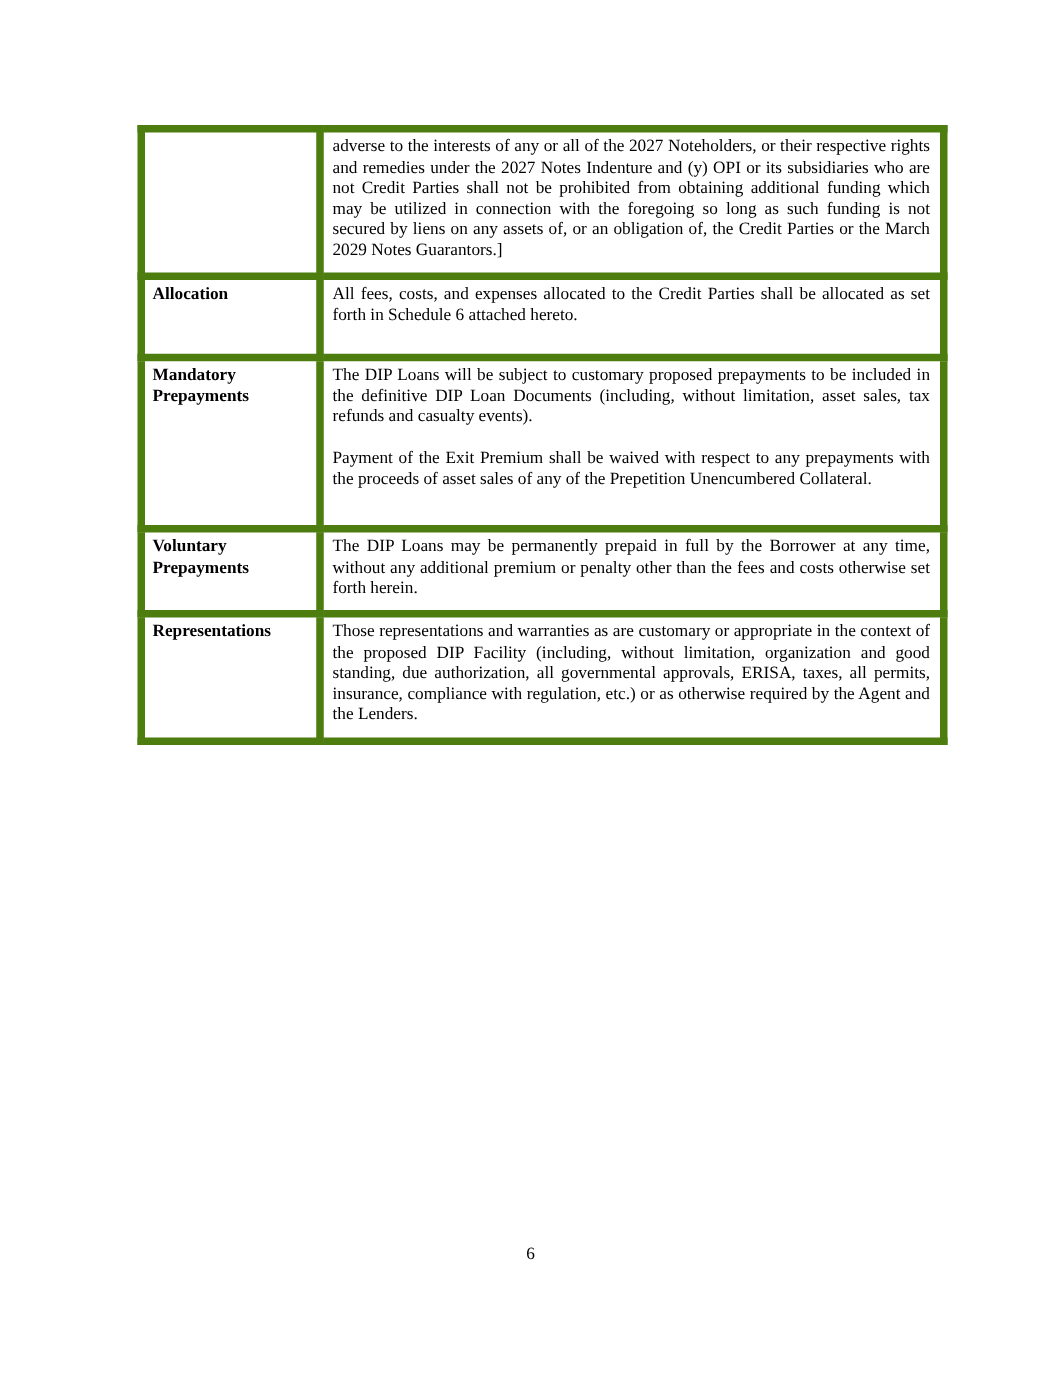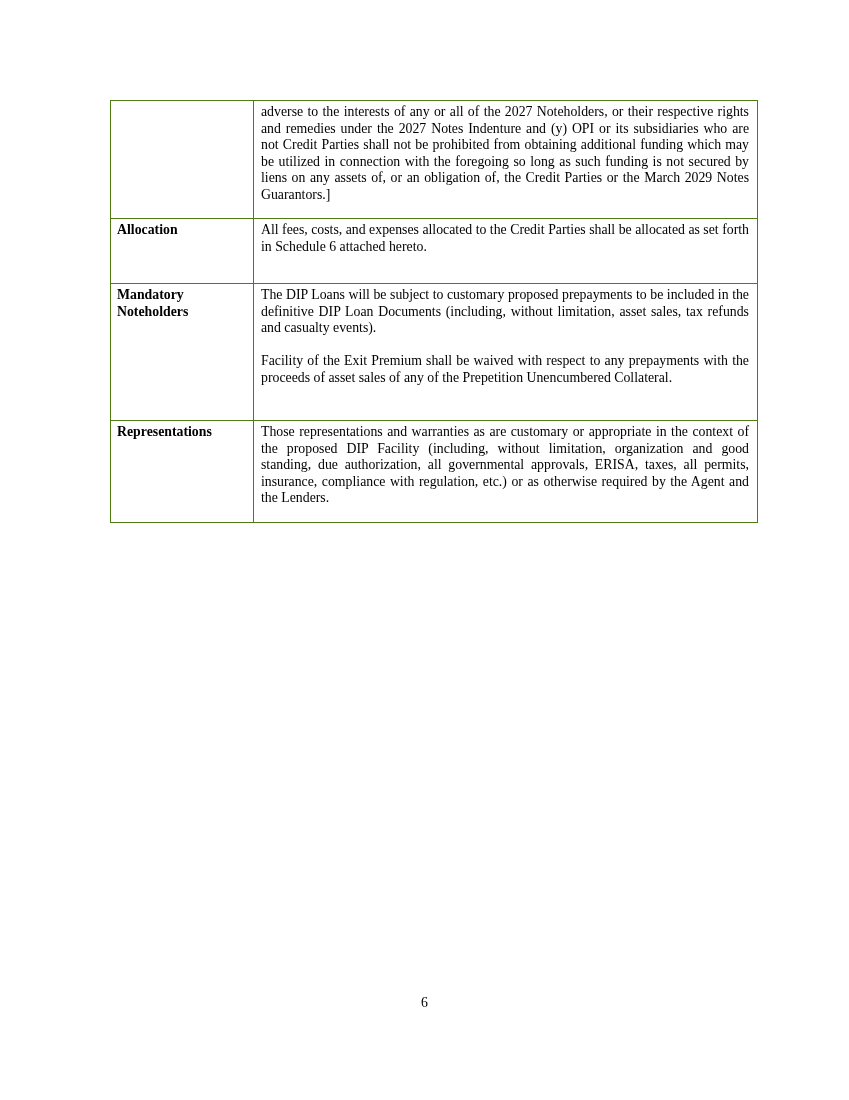--- a/index.html
+++ b/index.html
@@ -19,21 +19,21 @@
   }
   table.doc-table {
     position: absolute;
     left: 110px;
     top: 100px;
     width: 648px;
     border-collapse: collapse;
     table-layout: fixed;
   }
   table.doc-table td {
-    border: 1px solid #4d7c0f;
+    border: 6px solid #4d7c0f;
     vertical-align: top;
     font-size: 13.8px;
     line-height: 16.6px;
   }
   td.label-cell {
     width: 143px;
     font-weight: bold;
     padding: 3px 10px 3px 6px;
   }
   td.body-cell {
@@ -69,24 +69,30 @@
         <p>adverse to the interests of any or all of the 2027 Noteholders, or their respective rights and remedies under the 2027 Notes Indenture and (y) OPI or its subsidiaries who are not Credit Parties shall not be prohibited from obtaining additional funding which may be utilized in connection with the foregoing so long as such funding is not secured by liens on any assets of, or an obligation of, the Credit Parties or the March 2029 Notes Guarantors.]</p>
       </td>
     </tr>
     <tr class="r2">
       <td class="label-cell">Allocation</td>
       <td class="body-cell">
         <p>All fees, costs, and expenses allocated to the Credit Parties shall be allocated as set forth in Schedule 6 attached hereto.</p>
       </td>
     </tr>
     <tr class="r3">
-      <td class="label-cell">Mandatory Noteholders</td>
+      <td class="label-cell">Mandatory Prepayments</td>
       <td class="body-cell">
         <p>The DIP Loans will be subject to customary proposed prepayments to be included in the definitive DIP Loan Documents (including, without limitation, asset sales, tax refunds and casualty events).</p>
-        <p>Facility of the Exit Premium shall be waived with respect to any prepayments with the proceeds of asset sales of any of the Prepetition Unencumbered Collateral.</p>
+        <p>Payment of the Exit Premium shall be waived with respect to any prepayments with the proceeds of asset sales of any of the Prepetition Unencumbered Collateral.</p>
+      </td>
+    </tr>
+    <tr class="r4">
+      <td class="label-cell">Voluntary Prepayments</td>
+      <td class="body-cell">
+        <p>The DIP Loans may be permanently prepaid in full by the Borrower at any time, without any additional premium or penalty other than the fees and costs otherwise set forth herein.</p>
       </td>
     </tr>
     <tr class="r5">
       <td class="label-cell">Representations</td>
       <td class="body-cell">
         <p>Those representations and warranties as are customary or appropriate in the context of the proposed DIP Facility (including, without limitation, organization and good standing, due authorization, all governmental approvals, ERISA, taxes, all permits, insurance, compliance with regulation, etc.) or as otherwise required by the Agent and the Lenders.</p>
       </td>
     </tr>
   </tbody>
     </table>

